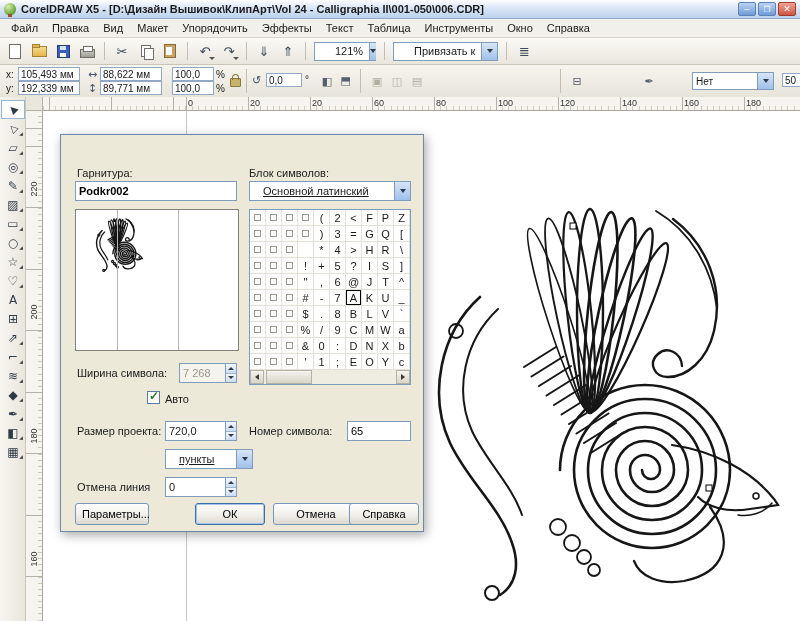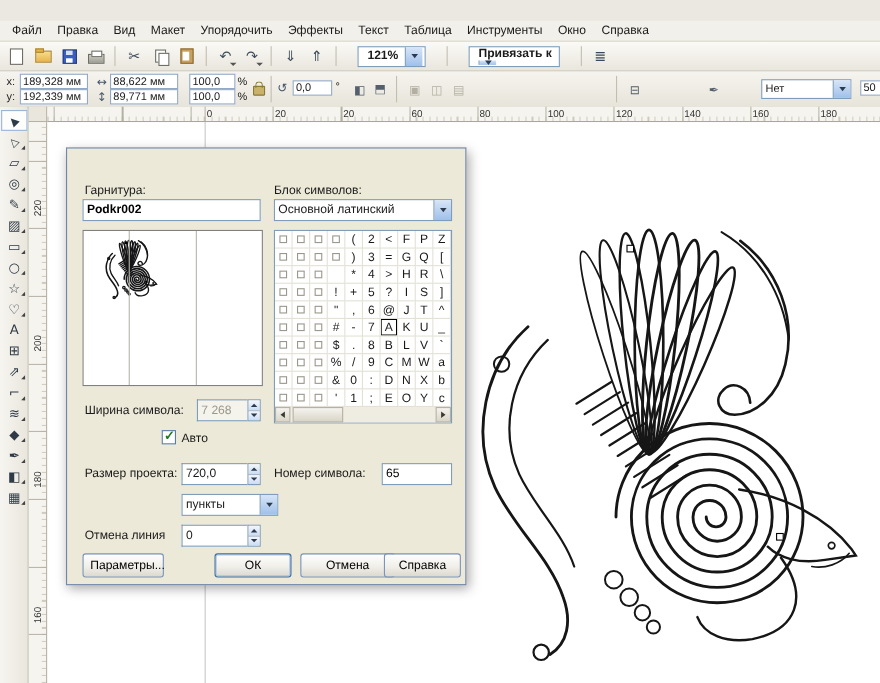--- a/index.html
+++ b/index.html
@@ -26,21 +26,21 @@
   #toolbar{position:absolute;left:0;top:38px;width:800px;height:27px;
     background:linear-gradient(180deg,#fbfaf6,#e9e6dd);border-bottom:1px solid #c9c5b9;
     display:flex;align-items:center;padding:0 4px;box-sizing:border-box;gap:2px;}
   .tb{border:1px solid transparent;background:transparent;width:22px;height:22px;padding:0;
     display:inline-flex;align-items:center;justify-content:center;position:relative;}
   .tsep{width:1px;height:18px;background:#c2beb2;margin:0 4px;flex:0 0 auto;}
   .uglyph{font-family:"DejaVu Sans",sans-serif;font-size:13px;color:#3b4a5a;line-height:1;}
   .tcaret{position:absolute;right:0;bottom:1px;width:0;height:0;border-left:3px solid transparent;
     border-right:3px solid transparent;border-top:3px solid #555;}
   .tcombo{height:19px;border:1px solid #7f9db9;background:#fff;display:inline-flex;align-items:center;
-    padding-left:8px;margin:0 13px;box-sizing:border-box;font-weight:bold;}
+    padding-left:20px;margin:0 2px;box-sizing:border-box;}
   .tcombo-text{padding-right:6px;white-space:nowrap;}
   .combo-arrow{width:15px;align-self:stretch;background:linear-gradient(180deg,#d7e5f7,#9fc0ea);
     border-left:1px solid #7f9db9;display:flex;align-items:center;justify-content:center;}
   .combo-arrow::after{content:"";width:0;height:0;border-left:3px solid transparent;border-right:3px solid transparent;border-top:4px solid #2b3b4e;}
   
   .mi{display:inline-block;position:relative;}
   .mi-page{width:10px;height:13px;background:#fff;border:1px solid #6e6e66;}
   .mi-folder{width:13px;height:9px;background:linear-gradient(180deg,#f7dc8a,#e7b54e);border:1px solid #a8842e;}
   .mi-folder::before{content:"";position:absolute;left:-1px;top:-3px;width:6px;height:2px;background:#e7b54e;border:1px solid #a8842e;}
   .mi-disk{width:11px;height:11px;background:#3a5fc0;border:1px solid #26407e;}
@@ -111,21 +111,21 @@
   .dinput:disabled,.dinput.gray{color:#9a978b;background:#f4f3ec;}
   .spinner{position:absolute;height:20px;display:flex;box-sizing:border-box;}
   .spinner .sfield{flex:1;border:1px solid #7f9db9;border-right:none;background:#fff;padding:0 3px;line-height:18px;box-sizing:border-box;overflow:hidden;}
   .spinner.gray .sfield{color:#9a978b;background:#f4f3ec;}
   .spin-btns{width:12px;display:flex;flex-direction:column;border:1px solid #7f9db9;box-sizing:border-box;}
   .spin-up,.spin-down{flex:1;background:linear-gradient(180deg,#f3f7fd,#cbdcf3);display:flex;align-items:center;justify-content:center;}
   .spin-up{border-bottom:1px solid #9db4d0;}
   .spin-up::after{content:"";border-left:3px solid transparent;border-right:3px solid transparent;border-bottom:3px solid #2b3b4e;}
   .spin-down::after{content:"";border-left:3px solid transparent;border-right:3px solid transparent;border-top:3px solid #2b3b4e;}
   .dcombo{position:absolute;height:20px;border:1px solid #7f9db9;background:#fff;display:flex;align-items:center;box-sizing:border-box;}
-  .dcombo .ctext{flex:1;padding:0 3px;white-space:nowrap;overflow:hidden;}
+  .dcombo .ctext{flex:1;padding:0 13px;white-space:nowrap;overflow:hidden;text-decoration:underline;}
   #preview-box{position:absolute;left:14px;top:74px;width:162px;height:140px;border:1px solid #808080;background:#fff;}
   .cb{position:absolute;width:13px;height:13px;border:1px solid #5b7aa8;background:#fff;box-sizing:border-box;}
   .cb.checked::after{content:"✓";position:absolute;left:1px;top:-3px;color:#1f7a1f;font-size:12px;font-weight:bold;}
   #char-grid-wrap{position:absolute;left:188px;top:74px;width:162px;height:176px;border:1px solid #7f9db9;background:#fff;box-sizing:border-box;}
   #char-grid{display:grid;grid-template-columns:repeat(10,1fr);width:160px;height:160px;}
   .gcell{border-right:1px solid #e3e1d6;border-bottom:1px solid #e3e1d6;display:flex;align-items:center;justify-content:center;
     font-size:11px;box-sizing:border-box;overflow:hidden;}
   .gcell.selected{box-shadow:inset 0 0 0 1px #000;}
   .minibox{width:7px;height:7px;border:1px solid #9a988c;box-sizing:border-box;}
   .gsb{position:absolute;left:0;bottom:0;width:160px;height:14px;background:#efece1;display:flex;}
@@ -138,20 +138,29 @@
   .xpbtn{position:absolute;height:22px;border:1px solid #7b94bd;border-radius:3px;
     background:linear-gradient(180deg,#fefefe,#f0efe9 55%,#dcd9cf);font-family:"Liberation Sans",sans-serif;font-size:11px;}
   .xpbtn.default{box-shadow:inset 0 0 0 1px #a8c4e8;border-color:#3a6ea5;}
   .vline{position:absolute;top:0;width:1px;height:100%;background:#b5b5ad;}
 </style>
 </head>
 <body>
 
 <div id="app">
 
+  <div id="titlebar">
+    <span class="app-icon"></span>
+    <span class="title-text">CorelDRAW X5 - [D:\Дизайн Вышивок\КлипАрт\Vol 24 - Calligraphia II\001-050\006.CDR]</span>
+    <span class="winbtns">
+      <span class="wbtn min"></span>
+      <span class="wbtn max"></span>
+      <span class="wbtn close"></span>
+    </span>
+  </div>
 
   <div id="menubar">
       <span class="menu-item">Файл</span>
       <span class="menu-item">Правка</span>
       <span class="menu-item">Вид</span>
       <span class="menu-item">Макет</span>
       <span class="menu-item">Упорядочить</span>
       <span class="menu-item">Эффекты</span>
       <span class="menu-item">Текст</span>
       <span class="menu-item">Таблица</span>
@@ -198,33 +207,33 @@
       </button>
       <button class="tb">
         <span class="uglyph">⇑</span>
       </button>
       <span class="tsep"></span>
       <div class="tcombo" style="width: 62px;">
         <span class="tcombo-text">121%</span>
         <span class="combo-arrow"></span>
       </div>
       <span class="tsep"></span>
-      <div class="tcombo" style="width: auto; flex-direction: column;">
+      <div class="tcombo" style="width: auto;">
         <span class="tcombo-text">Привязать к</span>
         <span class="combo-arrow"></span>
       </div>
       <span class="tsep"></span>
       <button class="tb">
         <span class="uglyph">≣</span>
       </button>
     </div>
 
   <div id="propbar">
     <span class="plab" style="left:6px;top:4px">x:</span>
-    <span class="pfield" style="left:18px;top:2px;width:62px">189,328 мм</span>
+    <span class="pfield" style="left:18px;top:2px;width:62px">105,493 мм</span>
     <span class="plab" style="left:6px;top:18px">y:</span>
     <span class="pfield" style="left:18px;top:16px;width:62px">192,339 мм</span>
 
     <span class="pglyph" style="left:88px;top:3px">↔</span>
     <span class="pfield" style="left:100px;top:2px;width:62px">88,622 мм</span>
     <span class="pglyph" style="left:88px;top:17px">↕</span>
     <span class="pfield" style="left:100px;top:16px;width:62px">89,771 мм</span>
 
     <span class="pfield" style="left:172px;top:2px;width:42px">100,0</span>
     <span class="plab" style="left:216px;top:4px">%</span>

